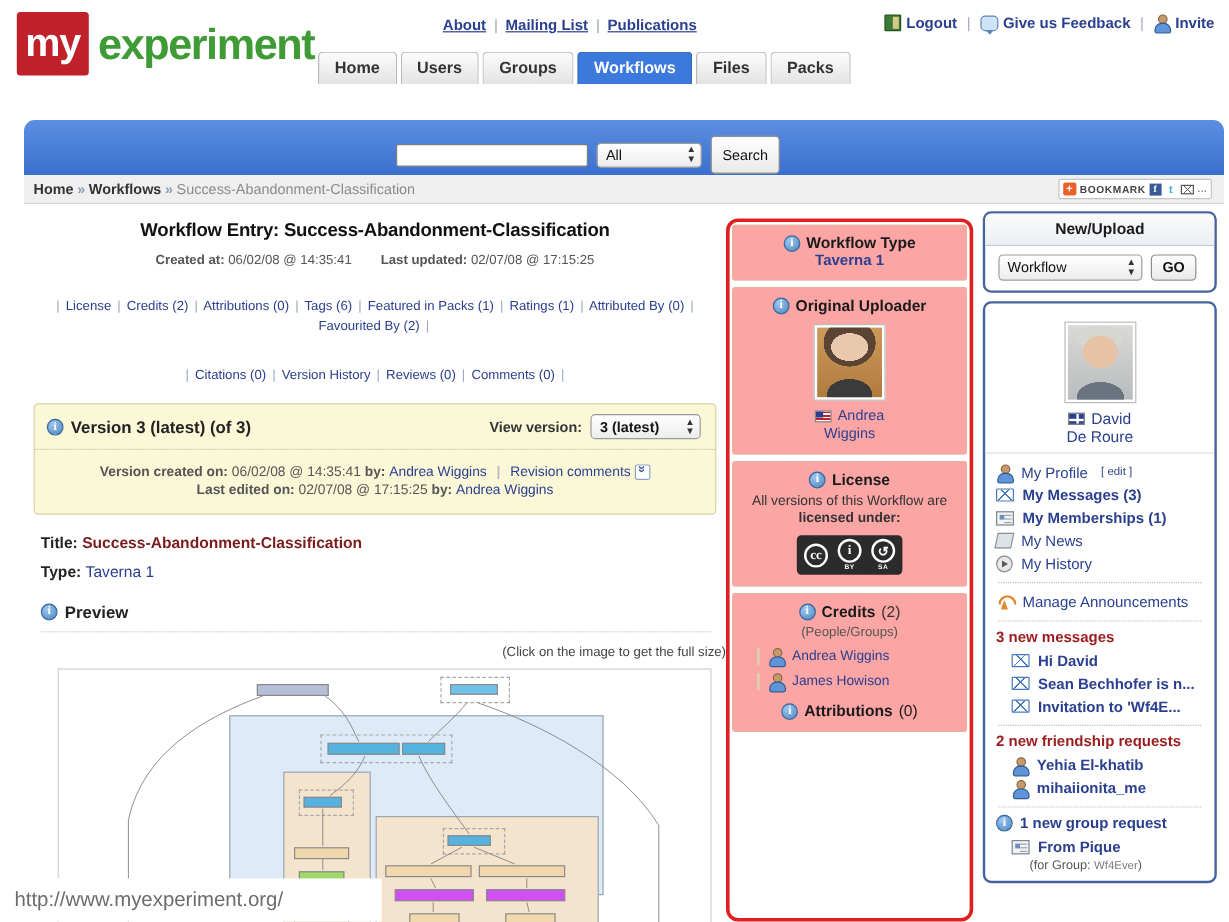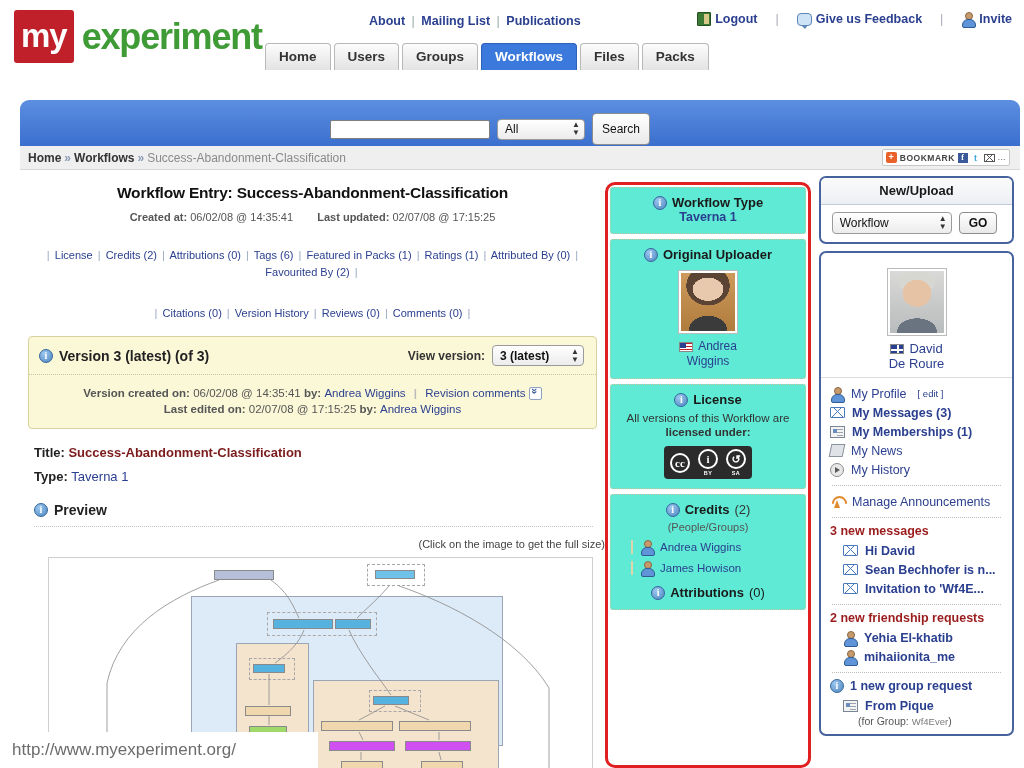--- a/index.html
+++ b/index.html
@@ -23,26 +23,26 @@
     border-radius: 3px; letter-spacing: -1px;
   }
   #logo .exp {
     color: #3f9b35; font-weight: bold; font-size: 36px;
     margin-left: 8px; letter-spacing: -1.2px;
   }
   #toplinks {
     position: absolute; left: 366px; top: 14px;
     font-size: 12.5px; font-weight: bold; color: #777;
   }
-  #toplinks a { margin: 0 3px; }
+  #toplinks a { margin: 0 3px; text-decoration: underline; }
   #toplinks .sep { color: #9aa; font-weight: normal; }
   #userlinks {
     position: absolute; right: 12px; top: 12px;
     font-size: 12.5px; font-weight: bold;
-    display: flex; align-items: center; gap: 15px;
+    display: flex; align-items: center; gap: 5px;
   }
   #userlinks .sep { color: #aab; font-weight: normal; margin: 0 3px; }
   #userlinks .ul-item { display: inline-flex; align-items: center; gap: 4px; }
 
   
   .ico { display: inline-block; vertical-align: middle; flex: none; }
   .ico-door { width: 14px; height: 14px; background: #3c7a35; border: 1px solid #24521f;
               border-radius: 1px; position: relative; }
   .ico-door::after { content:''; position:absolute; right:1px; top:1px; width:5px; height:10px;
               background:#d8c98a; }
@@ -234,21 +234,21 @@
             color: #333; overflow: hidden; }
   .wf-grp { position: absolute; border: 1px solid #9aa6b5; }
   .wf-dash { position: absolute; border: 1px dashed #a8a8a8; }
 
   
   #redbox {
     margin: 8px 2px 0 0; border: 3px solid #e02020; border-radius: 10px;
     padding: 2px; height: 586px;
   }
   .ybox {
-    background: #5eead4; border: 1px dotted #c9c39a; border-radius: 3px;
+    background: #fca5a5; border: 1px dotted #c9c39a; border-radius: 3px;
     margin-bottom: 5px; padding: 7px 6px 9px 6px; text-align: center;
   }
   .ybox .bhead {
     display: flex; align-items: center; justify-content: center; gap: 5px;
     font-size: 13px; font-weight: bold; color: #1a1a1a;
   }
   .ybox .bhead .cnt { font-weight: bold; color: #333; }
   .ybox .bval { font-size: 12.5px; font-weight: bold; color: #2a3f8f; margin-top: 5px; }
   .ybox .sub { font-size: 11px; color: #555; margin-top: 4px; }
   .avatar-frame {

